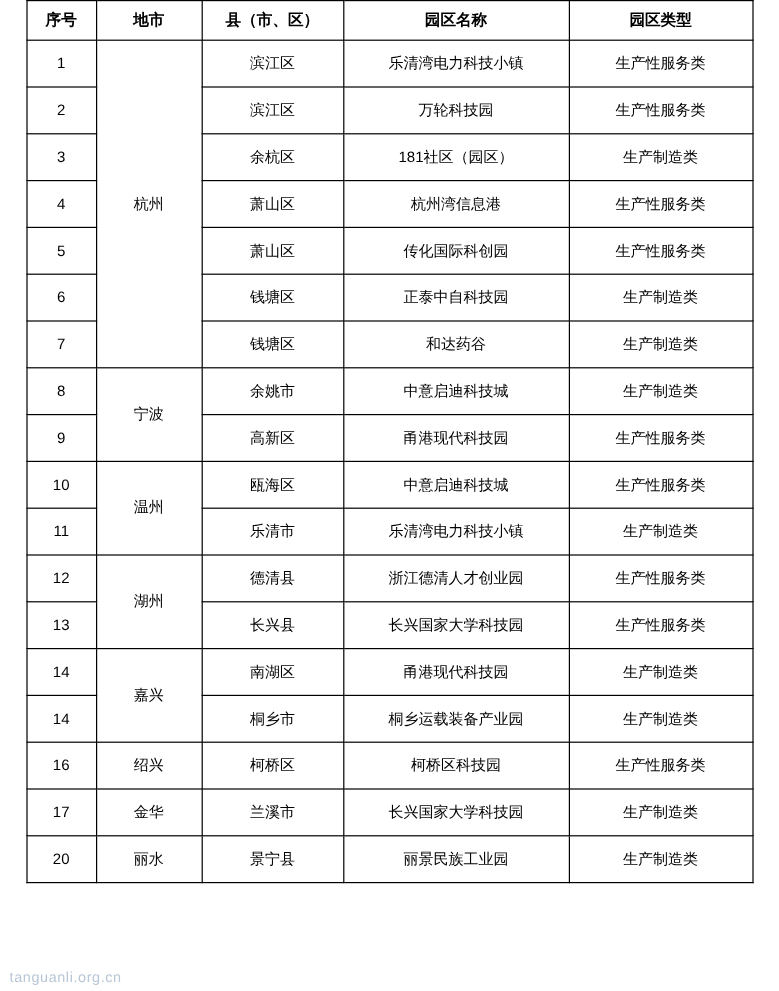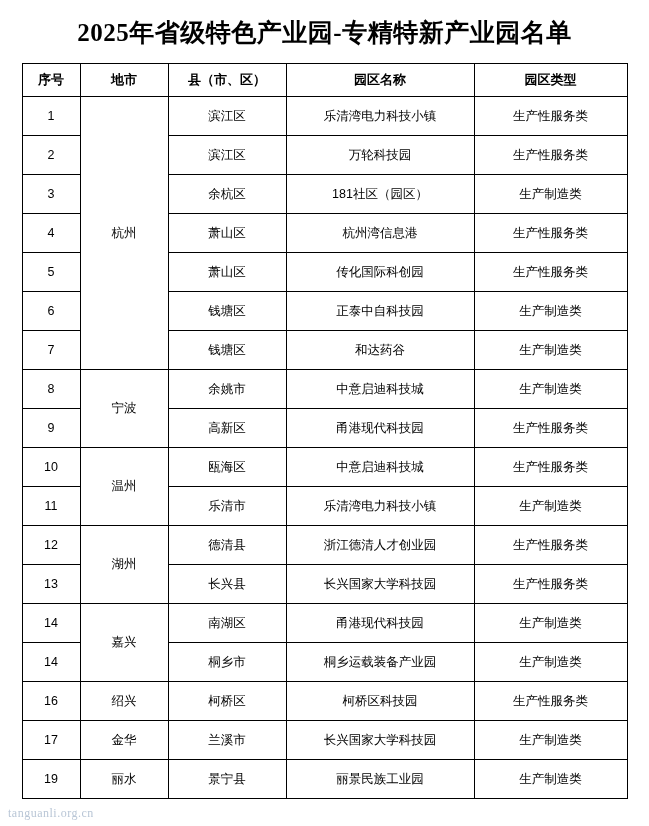--- a/index.html
+++ b/index.html
@@ -61,32 +61,31 @@
   col.c-county { width: 118px; }
   col.c-park { width: 188px; }
   col.c-type { width: 153px; }
   .city-cell {
     font-size: 13px;
   }
   .watermark {
     position: absolute;
     left: 8px;
     bottom: 5px;
-    font-family: Liberation Serif, serif;
+    font-family: Liberation Sans, sans-serif;
     font-size: 12px;
     letter-spacing: 0.5px;
     color: #b9c6d6;
   }
 </style>
 </head>
 <body>
 
 <div class="page">
 
-  <div class="doc-title">2025年省级特色产业园-专精特新产业园名单</div>
 
   <table class="listing">
     <colgroup>
       <col class="c-idx">
       <col class="c-city">
       <col class="c-county">
       <col class="c-park">
       <col class="c-type">
     </colgroup>
     <thead>
@@ -202,21 +201,21 @@
           <td>生产性服务类</td>
         </tr>
         <tr>
           <td>17</td>
           <td class="city-cell" rowspan="1">金华</td>
           <td>兰溪市</td>
           <td>长兴国家大学科技园</td>
           <td>生产制造类</td>
         </tr>
         <tr>
-          <td>19</td>
+          <td>20</td>
           <td class="city-cell" rowspan="1">丽水</td>
           <td>景宁县</td>
           <td>丽景民族工业园</td>
           <td>生产制造类</td>
         </tr>
       </tbody>
   </table>
 
   <div class="watermark">tanguanli.org.cn</div>
 

